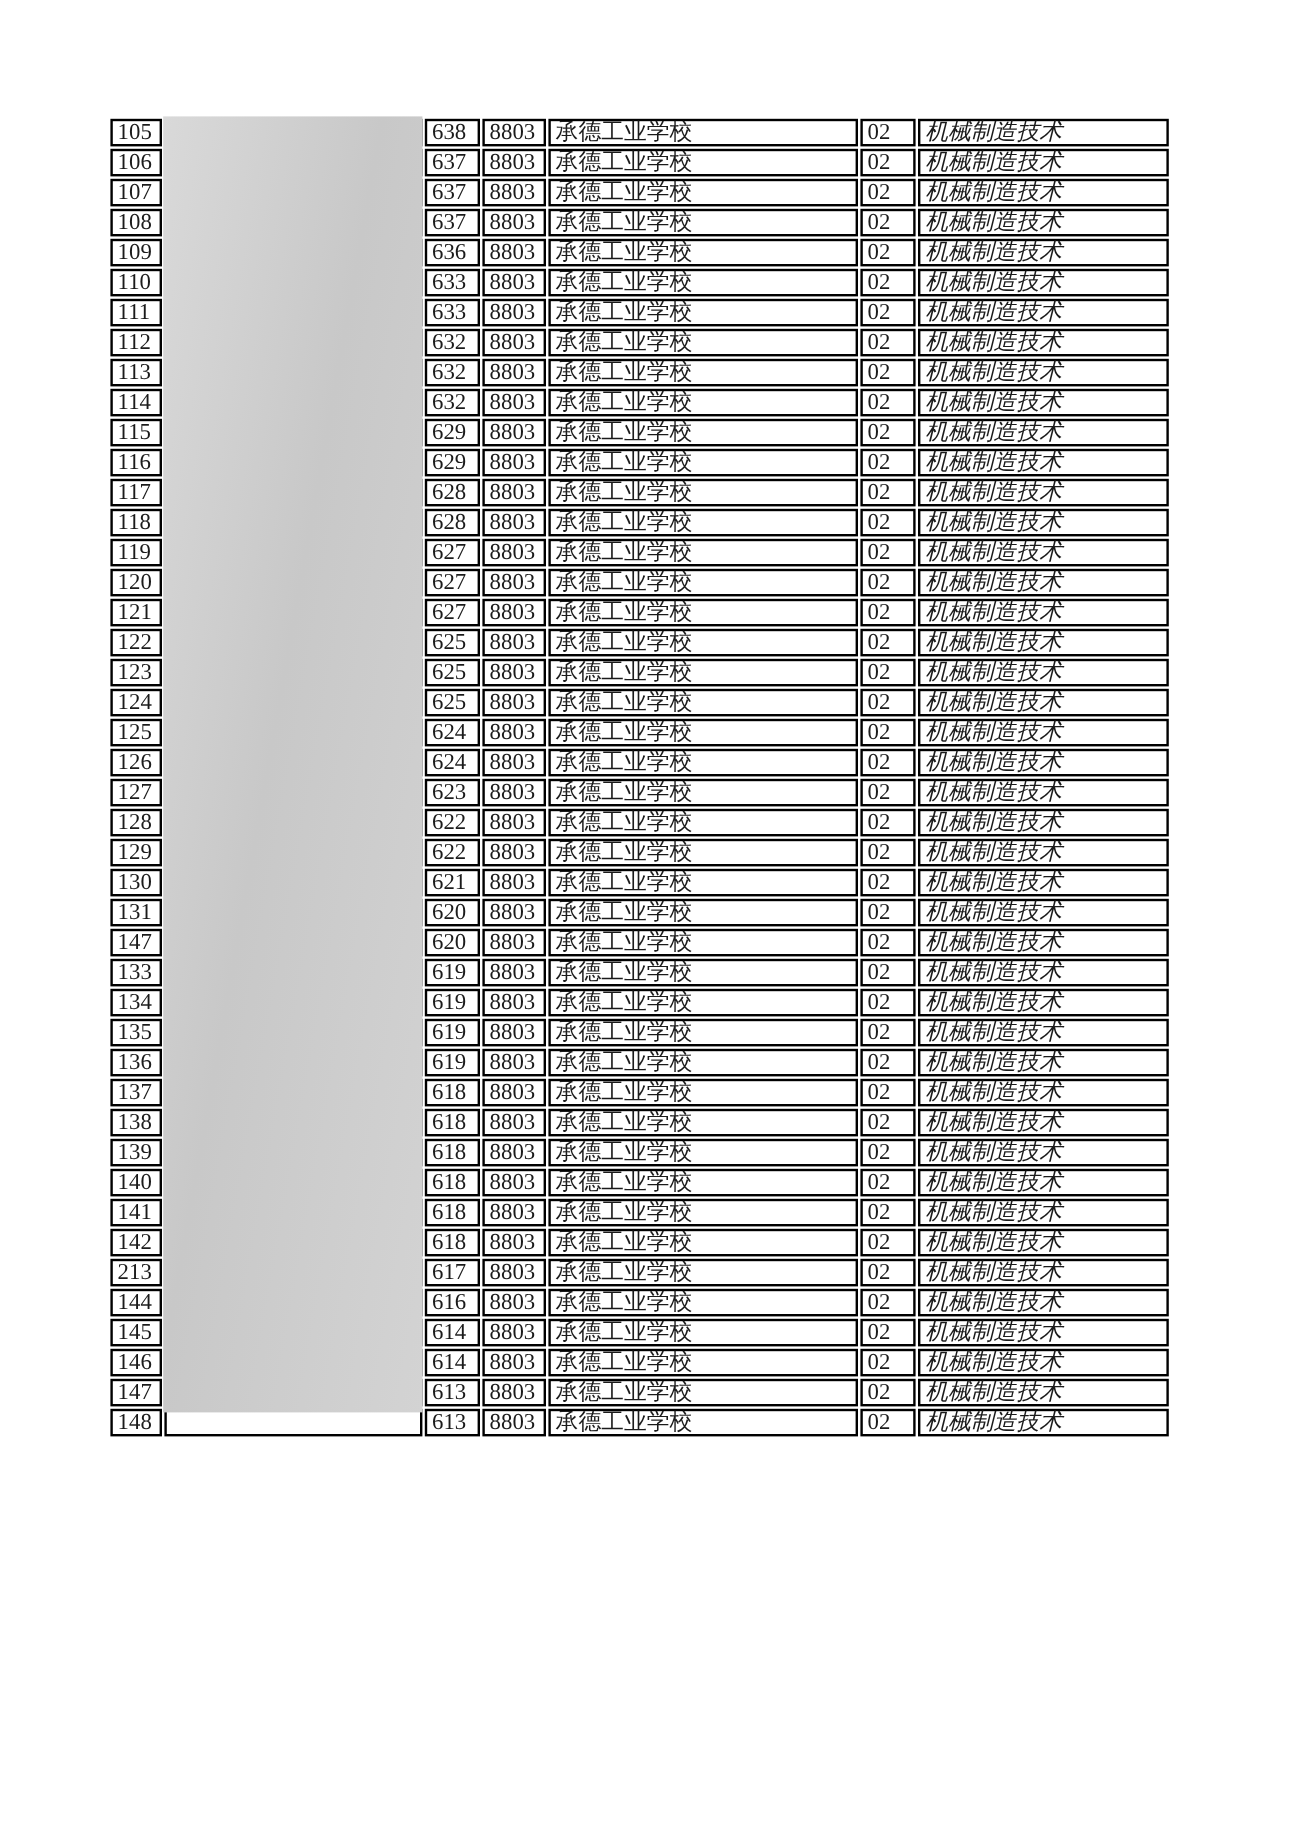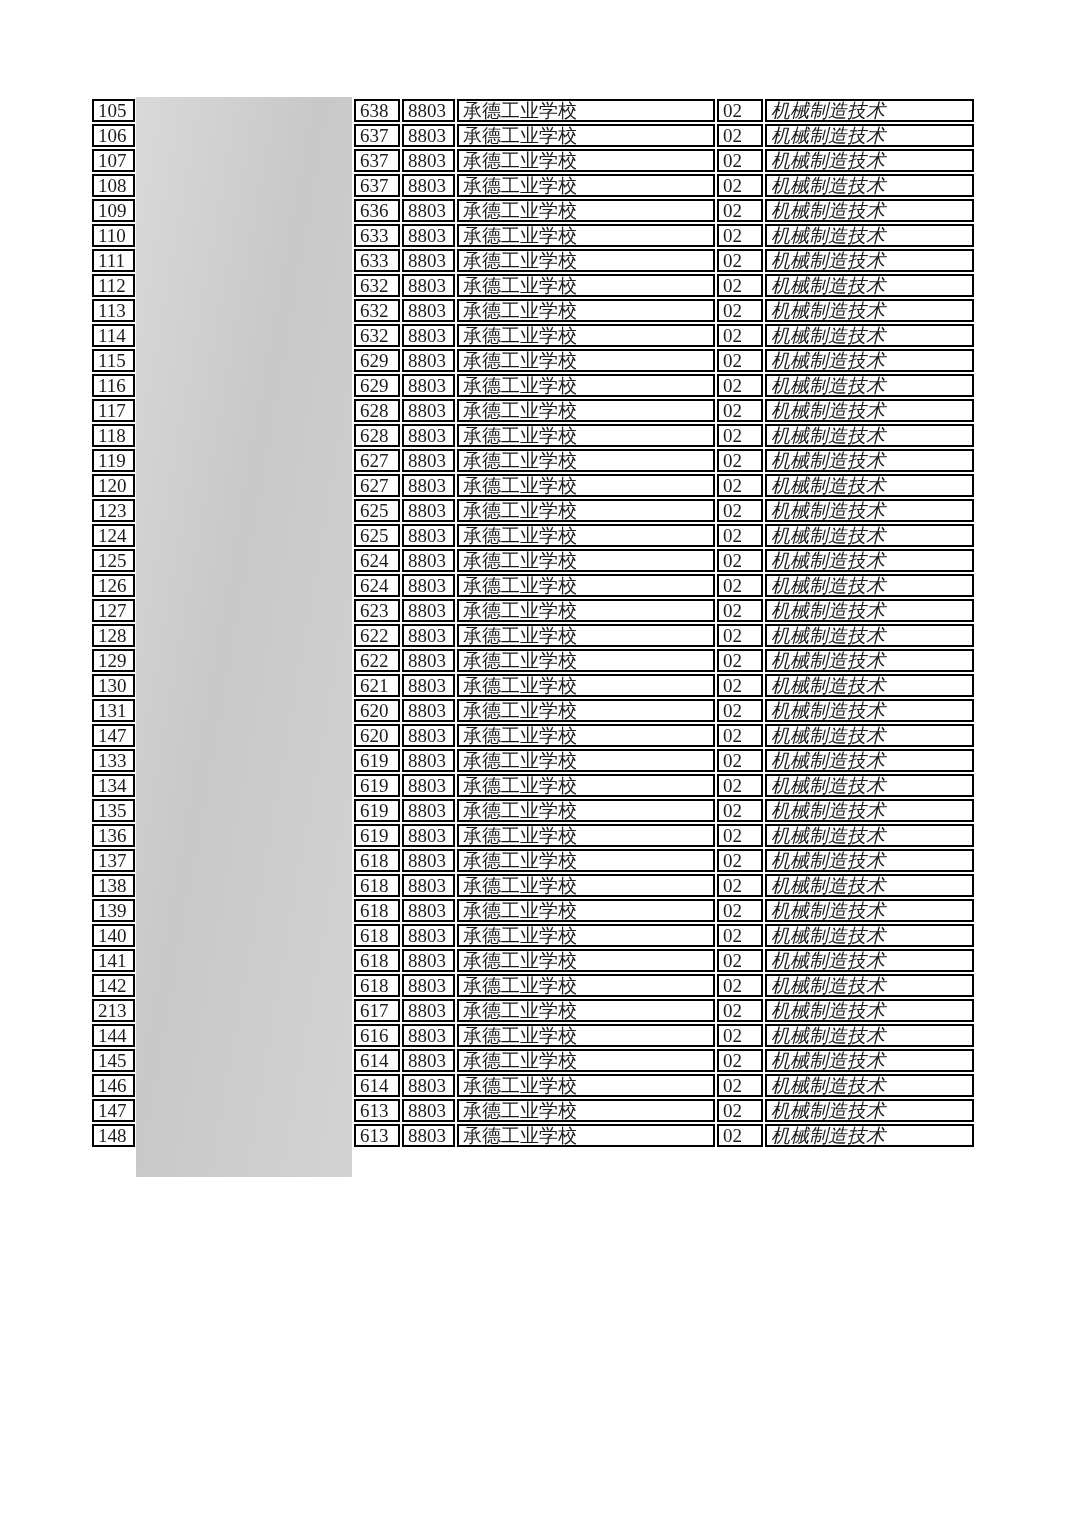--- a/index.html
+++ b/index.html
@@ -204,20 +204,38 @@
         <tr>
           <td class="col-no">120</td>
           <td class="col-redacted"></td>
           <td class="col-score">627</td>
           <td class="col-school_code">8803</td>
           <td class="col-school_name">承德工业学校</td>
           <td class="col-major_code">02</td>
           <td class="col-major_name">机械制造技术</td>
         </tr>
         <tr>
+          <td class="col-no">121</td>
+          <td class="col-redacted"></td>
+          <td class="col-score">627</td>
+          <td class="col-school_code">8803</td>
+          <td class="col-school_name">承德工业学校</td>
+          <td class="col-major_code">02</td>
+          <td class="col-major_name">机械制造技术</td>
+        </tr>
+        <tr>
+          <td class="col-no">122</td>
+          <td class="col-redacted"></td>
+          <td class="col-score">625</td>
+          <td class="col-school_code">8803</td>
+          <td class="col-school_name">承德工业学校</td>
+          <td class="col-major_code">02</td>
+          <td class="col-major_name">机械制造技术</td>
+        </tr>
+        <tr>
           <td class="col-no">123</td>
           <td class="col-redacted"></td>
           <td class="col-score">625</td>
           <td class="col-school_code">8803</td>
           <td class="col-school_name">承德工业学校</td>
           <td class="col-major_code">02</td>
           <td class="col-major_name">机械制造技术</td>
         </tr>
         <tr>
           <td class="col-no">124</td>

